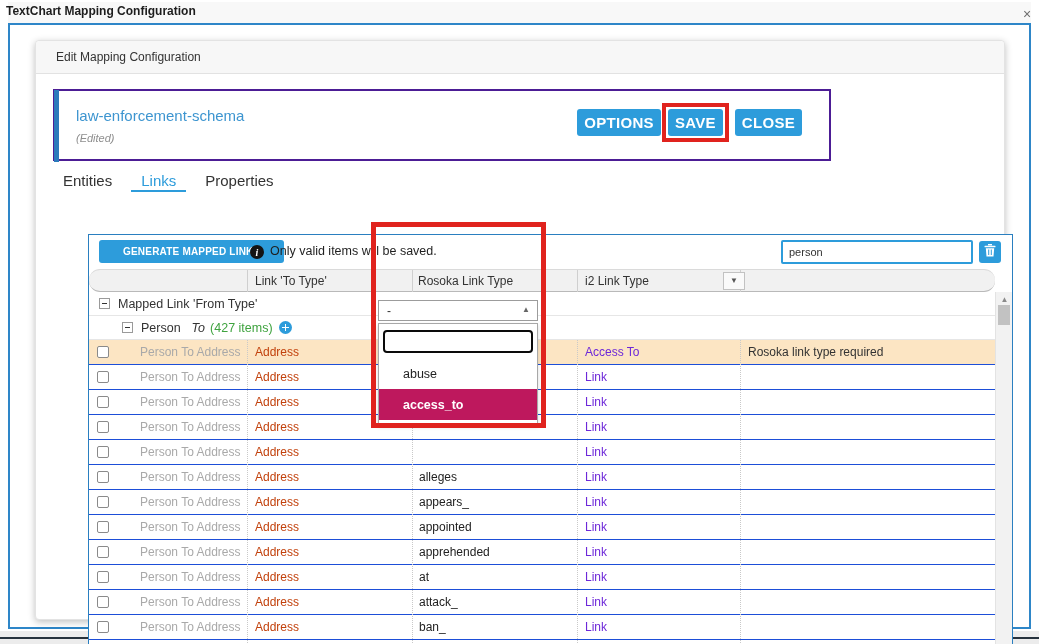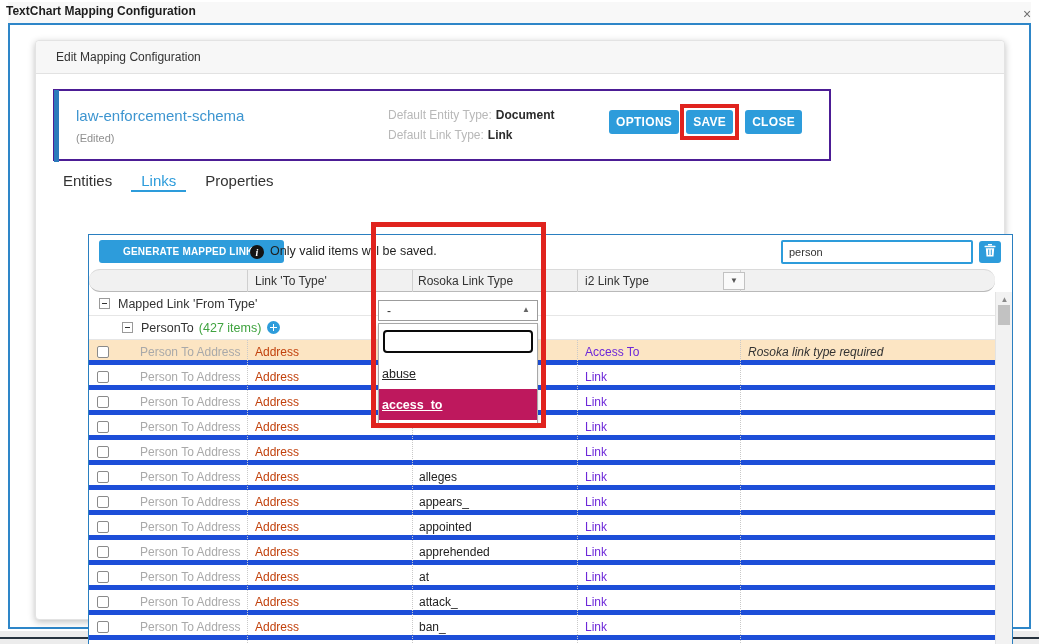--- a/index.html
+++ b/index.html
@@ -30,26 +30,26 @@
           border:1px solid #e3e3e3; border-radius:4px; box-shadow:0 2px 7px rgba(0,0,0,0.25); }
   .card-header { position:absolute; left:0; top:0; width:100%; height:33px; background:#f7f7f7;
                  border-bottom:1px solid #e2e2e2; border-radius:4px 4px 0 0;
                  display:flex; align-items:center; padding-left:20px; font-size:12px; color:#333; }
 
   
   .schema-panel { position:absolute; left:17px; top:48px; width:778px; height:72px;
                   border:2px solid #4c1d95; border-radius:0; background:#fff; }
   .schema-accent { position:absolute; left:-1px; top:-1px; width:5px; height:72px; background:#2b7abc; }
   .schema-name { position:absolute; left:21px; top:16px; font-size:15px; color:#3d95d0; }
-  .schema-edited { position:absolute; left:21px; top:41px; font-size:11px; color:#8f8f8f; }
+  .schema-edited { position:absolute; left:21px; top:41px; font-size:11px; color:#8f8f8f;font-style:italic; }
   .schema-defaults { position:absolute; left:333px; top:14px; font-size:12px; line-height:20px; }
   .schema-defaults .lbl { color:#b8b8b8; }
   .schema-defaults .val { color:#2b2b2b; font-weight:bold; margin-left:4px; }
   .schema-buttons { position:absolute; right:27px; top:12px; height:38px; display:flex; align-items:center; }
-  .btn-blue { background:#2d9cdb; color:#fff; font-family:"Liberation Sans",sans-serif; font-size:12px;
+  .btn-blue { background:#2d9cdb; color:#fff; font-family:"Liberation Sans",sans-serif; font-size:15px;
               font-weight:bold; letter-spacing:.3px; padding:5px 7px; border:none; border-radius:3px; cursor:default; }
   .schema-buttons > .btn-blue { margin-left:5px; }
   .save-outline { border:4px solid #e0231e; padding:2px; display:inline-flex; margin:0 1px; }
 
   
   .tabs { position:absolute; left:17px; top:128px; height:23px; display:flex; font-size:15px; }
   .tab { padding:3px 10px; margin-right:9px; color:#333; cursor:default; }
   .tab.active { color:#2d9cdb; border-bottom:2px solid #2d9cdb; }
 
   
@@ -79,57 +79,57 @@
                   background:#fafafa; color:#555; font-size:8px; text-align:center; line-height:16px; cursor:default; }
 
   .rows-area { position:absolute; left:0; top:57px; width:906px; height:365px; background:#fff; }
   .group-row { height:24px; border-bottom:1px solid #e6e6e6; display:flex; align-items:center;
                font-size:12.5px; color:#333; background:#fff; }
   .group-row.lvl1 { padding-left:10px; }
   .group-row.lvl2 { padding-left:33px; }
   .tree-icon { width:11px; height:11px; border:1px solid #9a9a9a; margin-right:8px; position:relative;
                background:#fff; flex:none; }
   .tree-icon::after { content:""; position:absolute; left:2px; right:2px; top:4px; height:1px; background:#333; }
-  .italic { margin-left:0; }
+  .italic { font-style:italic; margin-left:11px; }
   .count-green { color:#3fa33f; margin-left:5px; }
   .add-icon { width:13px; height:13px; border-radius:50%; background:#2d9cdb; margin-left:6px;
               position:relative; flex:none; }
   .add-icon::before { content:""; position:absolute; left:3px; right:3px; top:6px; height:1px; background:#fff; }
   .add-icon::after  { content:""; position:absolute; top:3px; bottom:3px; left:6px; width:1px; background:#fff; }
 
-  .data-row { height:25px; position:relative; border-bottom:5px solid #1d4ed8; background:#fff; font-size:12px; }
+  .data-row { height:25px; position:relative; border-bottom:1px solid #1d4ed8; background:#fff; font-size:12px; }
   .data-row.hl { background:#fce5c3; }
   .cell-cb   { position:absolute; left:8px;  top:6px; width:12px; height:12px; border:1px solid #8a8a8a;
                border-radius:2px; background:#fff; }
   .cell-name   { position:absolute; left:51px;  top:5px; color:#a9a9a9; }
   .cell-to     { position:absolute; left:166px; top:5px; color:#c2410c; }
   .cell-rosoka { position:absolute; left:330px; top:5px; color:#222; }
   .cell-i2     { position:absolute; left:496px; top:5px; color:#6d28d9; }
-  .cell-msg    { position:absolute; left:659px; top:5px; color:#333;font-style:italic; }
+  .cell-msg    { position:absolute; left:659px; top:5px; color:#333; }
   .col-div { position:absolute; left:0; top:105px; height:317px; width:0; border-left:1px dotted #c9c9c9; z-index:1; }
 
   
   .scrollbar { position:absolute; left:906px; top:57px; width:17px; height:365px; background:#f2f2f2;
                border-left:1px solid #e3e3e3; }
   .sb-arrow { position:absolute; left:0; width:17px; text-align:center; font-size:8px; color:#8a8a8a; }
   .sb-up   { top:3px; }
   .sb-thumb { position:absolute; left:2px; top:13px; width:12px; height:20px; background:#c2c2c2; }
 
   
   .dd-select { position:absolute; left:378px; top:300px; width:160px; height:21px; background:#fff;
                border:1px solid #9c9c9c; z-index:5; font-size:12px; color:#333; }
   .dd-value { position:absolute; left:8px; top:3px; }
   .dd-arrow { position:absolute; right:7px; top:4px; font-size:8px; color:#666; }
   .dd-panel { position:absolute; left:378px; top:323px; width:160px; height:102px; background:#fff;
               border:1px solid #a8a8a8; z-index:5; box-shadow:0 2px 4px rgba(0,0,0,0.15); }
   .dd-search { position:absolute; left:4px; top:6px; width:150px; height:23px; border:2px solid #0a0a0a;
                border-radius:4px; outline:none; font-size:12px; padding:0 6px;
                font-family:"Liberation Sans",sans-serif; }
-  .dd-option { position:absolute; left:0; width:100%; height:27px; font-size:12.5px; padding-left:3px;
-               display:flex; align-items:center; color:#222; cursor:default;text-decoration:underline; }
+  .dd-option { position:absolute; left:0; width:100%; height:27px; font-size:12.5px; padding-left:24px;
+               display:flex; align-items:center; color:#222; cursor:default; }
   .dd-option.sel { background:#be185d; color:#fff; font-weight:bold; height:31px; }
 
   
   .red-box-dropdown { position:absolute; left:371px; top:222px; width:175px; height:206px;
                       border:5px solid #e0231e; z-index:10; pointer-events:none; }
 </style>
 </head>
 <body>
 
 <div class="backdrop-strip"></div>
@@ -143,24 +143,20 @@
 
 <div class="dialog-body"></div>
 
 <div class="card">
   <div class="card-header">Edit Mapping Configuration</div>
 
   <div class="schema-panel">
     <div class="schema-accent"></div>
     <div class="schema-name">law-enforcement-schema</div>
     <div class="schema-edited">(Edited)</div>
-    <div class="schema-defaults">
-        <div class="def-line"><span class="lbl">Default Entity Type:</span><span class="val">Document</span></div>
-        <div class="def-line"><span class="lbl">Default Link Type:</span><span class="val">Link</span></div>
-      </div>
     <div class="schema-buttons">
         <button class="btn-blue">OPTIONS</button>
         <span class="save-outline">
           <button class="btn-blue">SAVE</button>
         </span>
         <button class="btn-blue">CLOSE</button>
       </div>
   </div>
 
   <div class="tabs">

